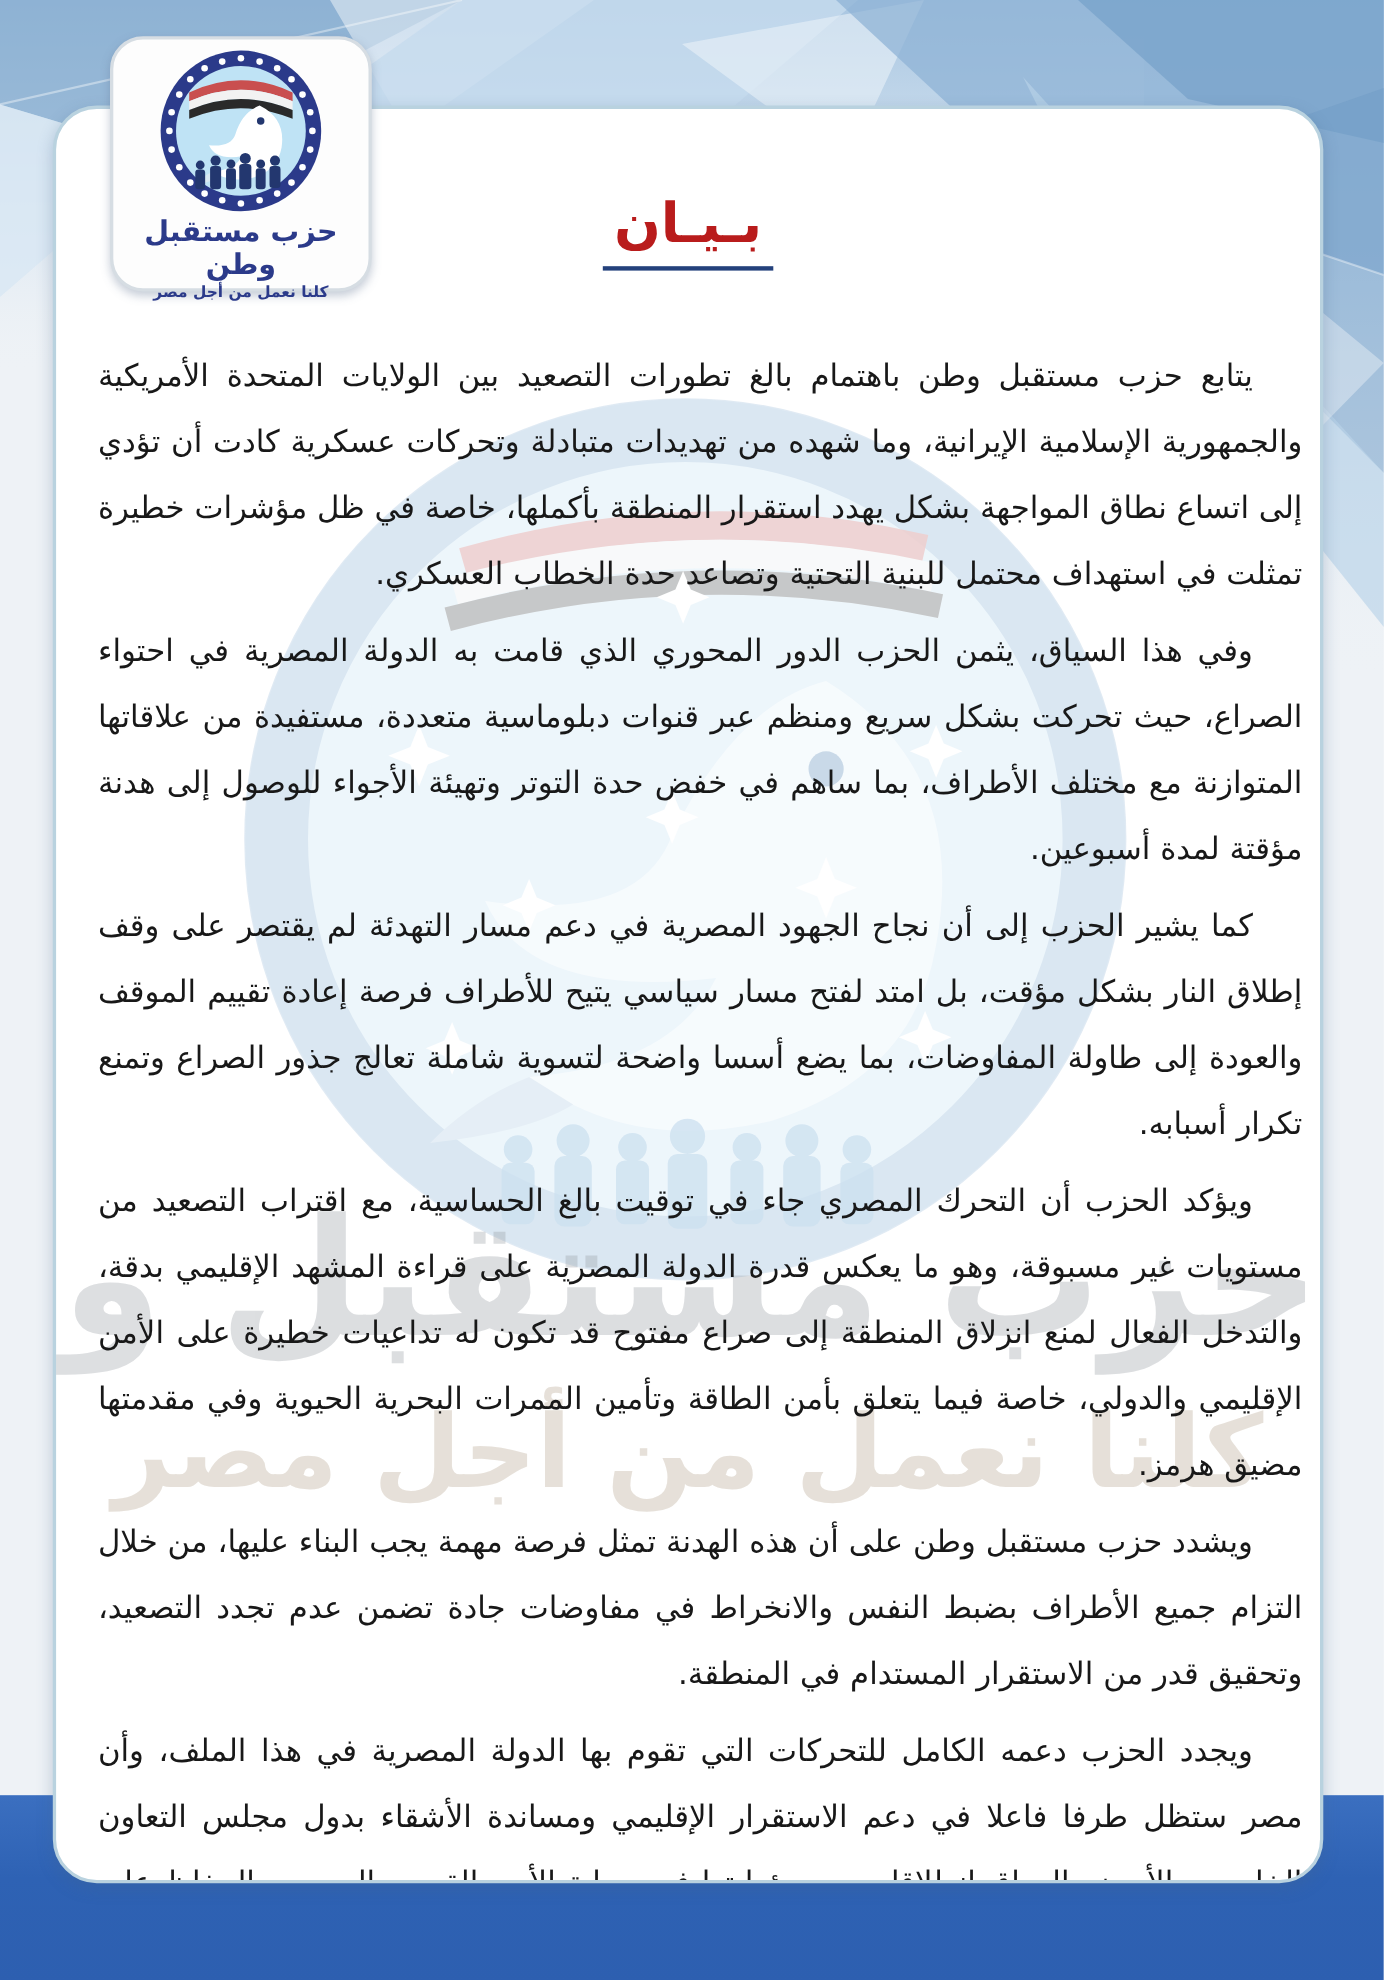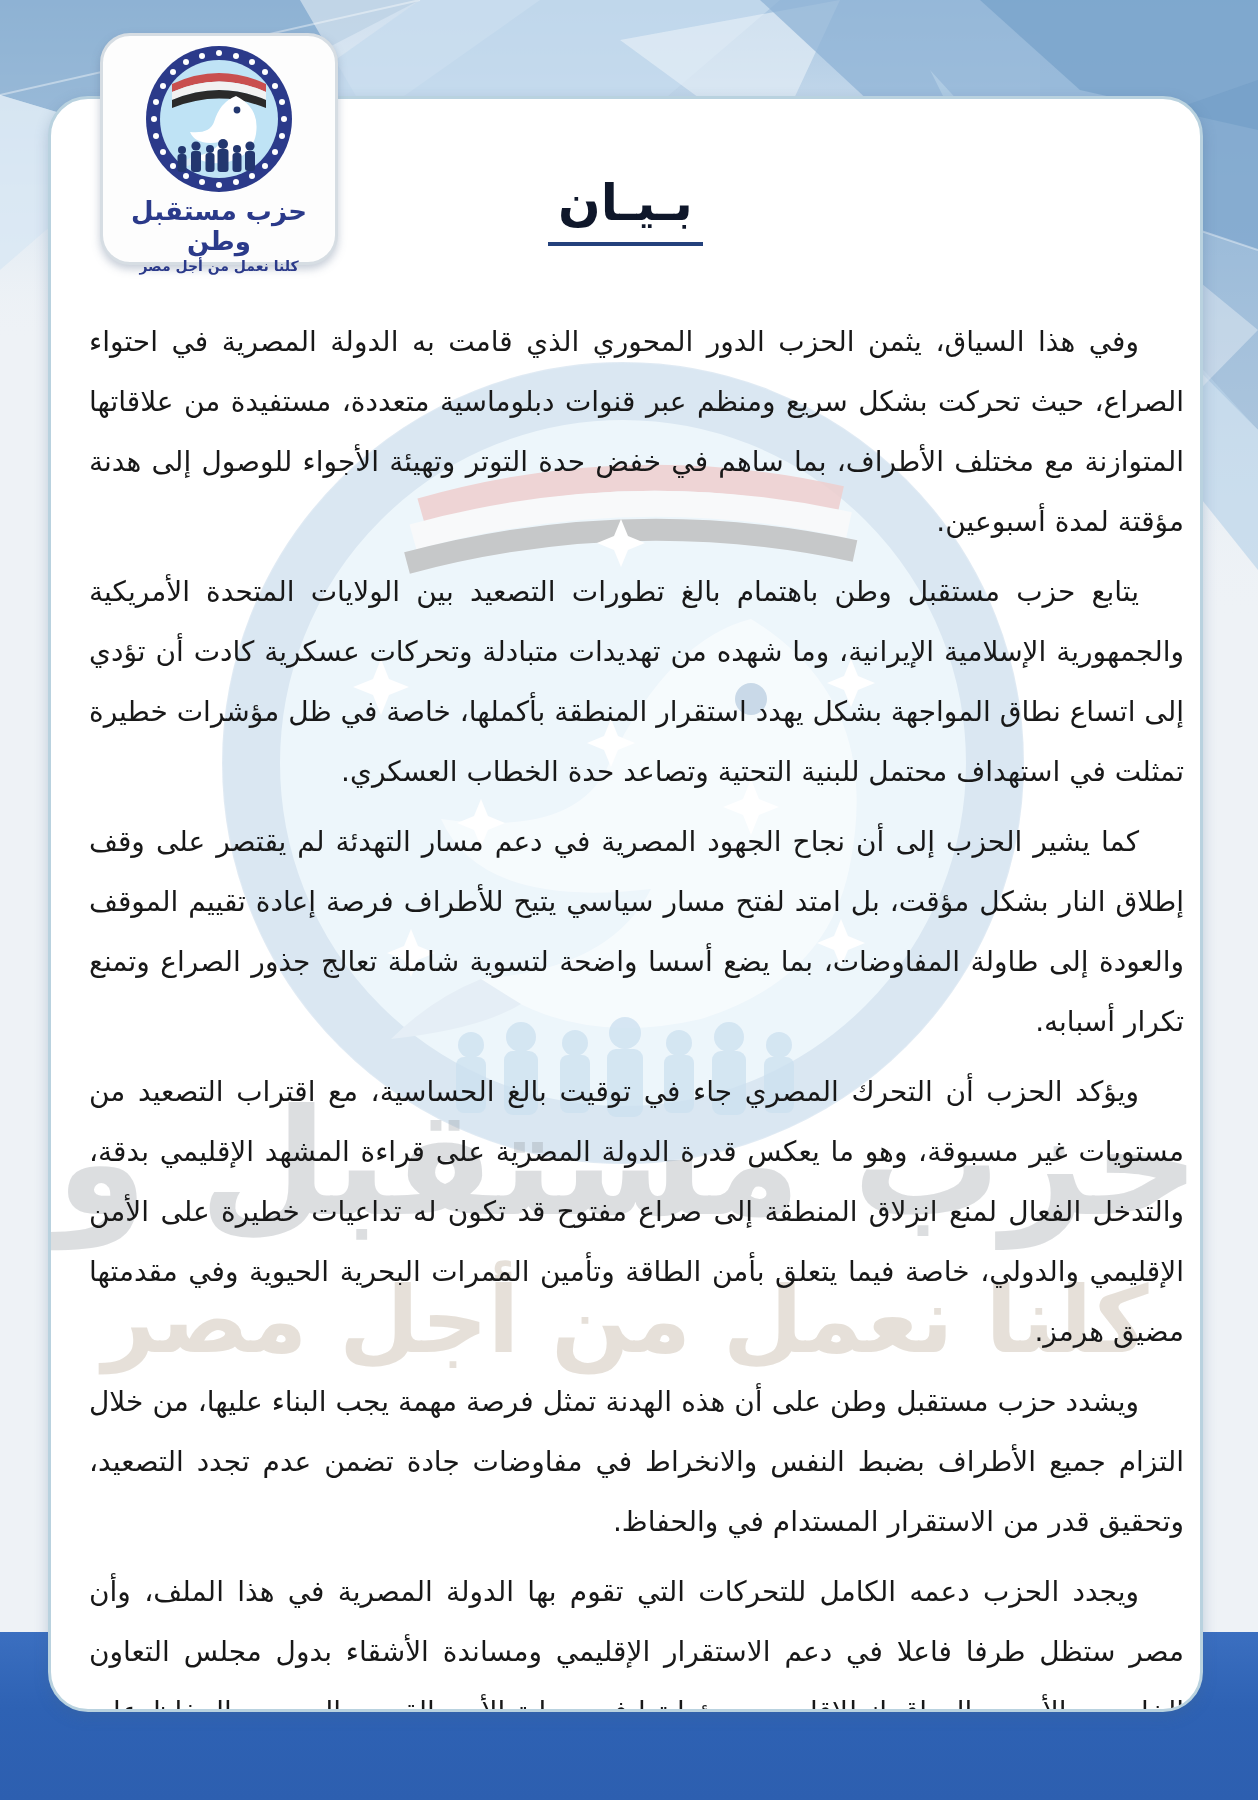--- a/index.html
+++ b/index.html
@@ -40,21 +40,21 @@
     background:#fdfdfd;border:3px solid #d6dde3;border-radius:30px;
     box-shadow:0 4px 9px rgba(90,110,140,.35);
     text-align:center;box-sizing:border-box;
   }
   .badge .emblem{margin-top:8px;}
   .party-name{font-size:26px;font-weight:bold;color:#2b3a8a;direction:rtl;line-height:30px;margin-top:-2px;}
   .party-slogan{font-size:14px;font-weight:bold;color:#2b3a8a;direction:rtl;margin-top:2px;}
   
   .title-row{margin-top:75px;text-align:center;}
   .title{
-    display:inline-block;font-size:50px;font-weight:bold;color:#0f172a;
+    display:inline-block;font-size:50px;font-weight:bold;color:#b91c1c;
     border-bottom:4px solid #24417c;padding:0 10px 10px;letter-spacing:3px;
     direction:rtl;
   }
   
   .content{
     direction:rtl;text-align:justify;
     padding:0 16px 0 38px;margin-top:66px;
     font-size:28px;line-height:60px;color:#181818;
   }
   .content p{margin:0 0 10px;text-indent:45px;}
@@ -141,25 +141,25 @@
     </svg>
     <div class="wm-text1">حزب مستقبل وطن</div>
     <div class="wm-text2">كلنا نعمل من أجل مصر</div>
   </div>
 
   <div class="card-inner">
     <div class="title-row">
       <span class="title">بـيـان</span>
     </div>
     <div class="content">
+      <p>يتابع حزب مستقبل وطن باهتمام بالغ تطورات التصعيد بين الولايات المتحدة الأمريكية والجمهورية الإسلامية الإيرانية، وما شهده من تهديدات متبادلة وتحركات عسكرية كادت أن تؤدي إلى اتساع نطاق المواجهة بشكل يهدد استقرار المنطقة بأكملها، خاصة في ظل مؤشرات خطيرة تمثلت في استهداف محتمل للبنية التحتية وتصاعد حدة الخطاب العسكري.</p>
       <p>وفي هذا السياق، يثمن الحزب الدور المحوري الذي قامت به الدولة المصرية في احتواء الصراع، حيث تحركت بشكل سريع ومنظم عبر قنوات دبلوماسية متعددة، مستفيدة من علاقاتها المتوازنة مع مختلف الأطراف، بما ساهم في خفض حدة التوتر وتهيئة الأجواء للوصول إلى هدنة مؤقتة لمدة أسبوعين.</p>
-      <p>يتابع حزب مستقبل وطن باهتمام بالغ تطورات التصعيد بين الولايات المتحدة الأمريكية والجمهورية الإسلامية الإيرانية، وما شهده من تهديدات متبادلة وتحركات عسكرية كادت أن تؤدي إلى اتساع نطاق المواجهة بشكل يهدد استقرار المنطقة بأكملها، خاصة في ظل مؤشرات خطيرة تمثلت في استهداف محتمل للبنية التحتية وتصاعد حدة الخطاب العسكري.</p>
       <p>كما يشير الحزب إلى أن نجاح الجهود المصرية في دعم مسار التهدئة لم يقتصر على وقف إطلاق النار بشكل مؤقت، بل امتد لفتح مسار سياسي يتيح للأطراف فرصة إعادة تقييم الموقف والعودة إلى طاولة المفاوضات، بما يضع أسسا واضحة لتسوية شاملة تعالج جذور الصراع وتمنع تكرار أسبابه.</p>
       <p>ويؤكد الحزب أن التحرك المصري جاء في توقيت بالغ الحساسية، مع اقتراب التصعيد من مستويات غير مسبوقة، وهو ما يعكس قدرة الدولة المصرية على قراءة المشهد الإقليمي بدقة، والتدخل الفعال لمنع انزلاق المنطقة إلى صراع مفتوح قد تكون له تداعيات خطيرة على الأمن الإقليمي والدولي، خاصة فيما يتعلق بأمن الطاقة وتأمين الممرات البحرية الحيوية وفي مقدمتها مضيق هرمز.</p>
-      <p>ويشدد حزب مستقبل وطن على أن هذه الهدنة تمثل فرصة مهمة يجب البناء عليها، من خلال التزام جميع الأطراف بضبط النفس والانخراط في مفاوضات جادة تضمن عدم تجدد التصعيد، وتحقيق قدر من الاستقرار المستدام في والحفاظ.</p>
+      <p>ويشدد حزب مستقبل وطن على أن هذه الهدنة تمثل فرصة مهمة يجب البناء عليها، من خلال التزام جميع الأطراف بضبط النفس والانخراط في مفاوضات جادة تضمن عدم تجدد التصعيد، وتحقيق قدر من الاستقرار المستدام في المنطقة.</p>
       <p>ويجدد الحزب دعمه الكامل للتحركات التي تقوم بها الدولة المصرية في هذا الملف، وأن مصر ستظل طرفا فاعلا في دعم الاستقرار الإقليمي ومساندة الأشقاء بدول مجلس التعاون الخليجى والأردن والعراق انطلاقا من مسؤوليتها في حماية الأمن القومي العربي، والحفاظ على استقرار منطقة الشرق الأوسط، ودعم مسارات الحلول السياسية بما يحد من النزاعات ويعزز السلم والأمن في كافة الدول وعلى كافة المستويات.</p>
     </div>
   </div>
 </div>
 
 <div class="badge">
   <svg class="emblem" width="150" height="150" viewBox="0 0 150 150" xmlns="http://www.w3.org/2000/svg">
     <circle cx="75" cy="75" r="73" fill="#2b3a8a"></circle>
     <circle cx="75" cy="75" r="59" fill="#bfe3f5"></circle>
 

